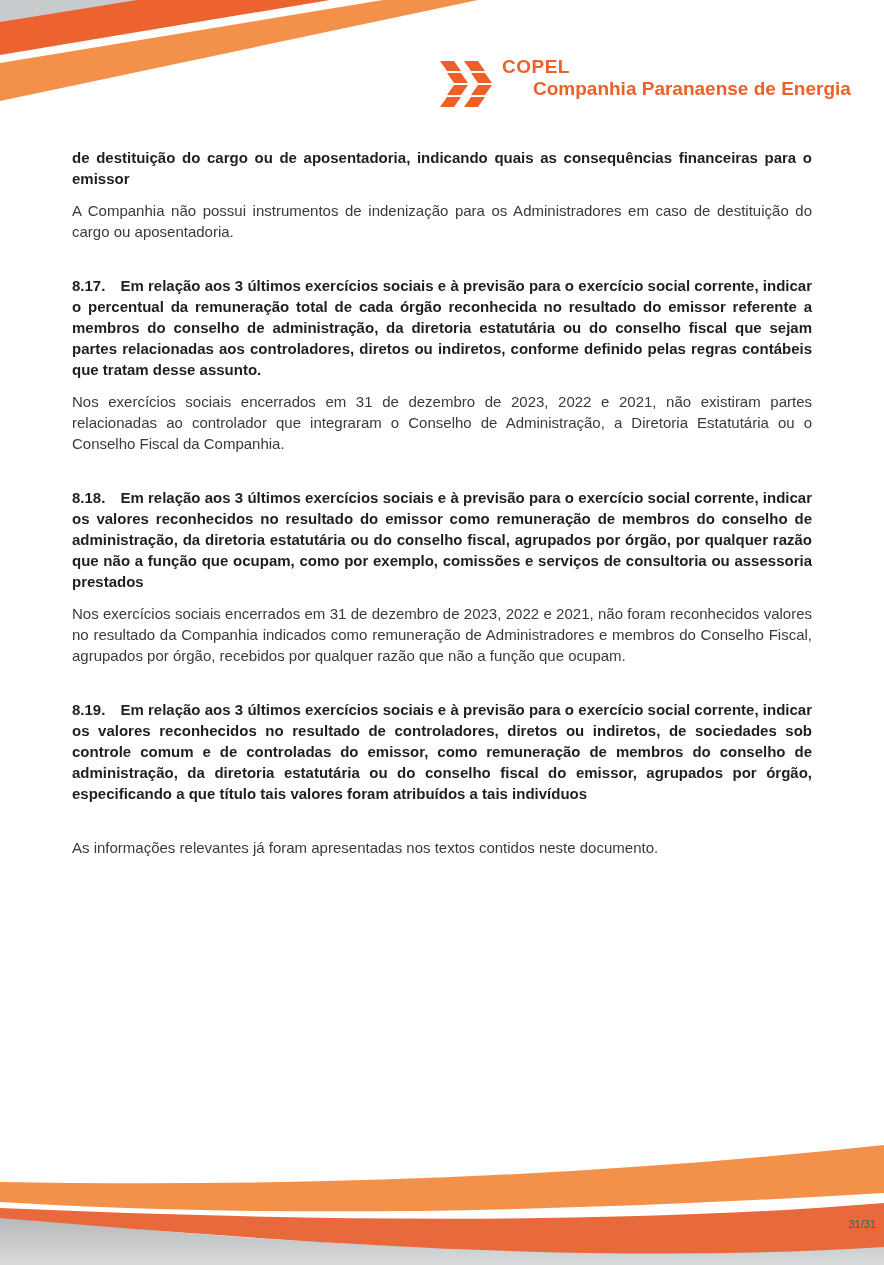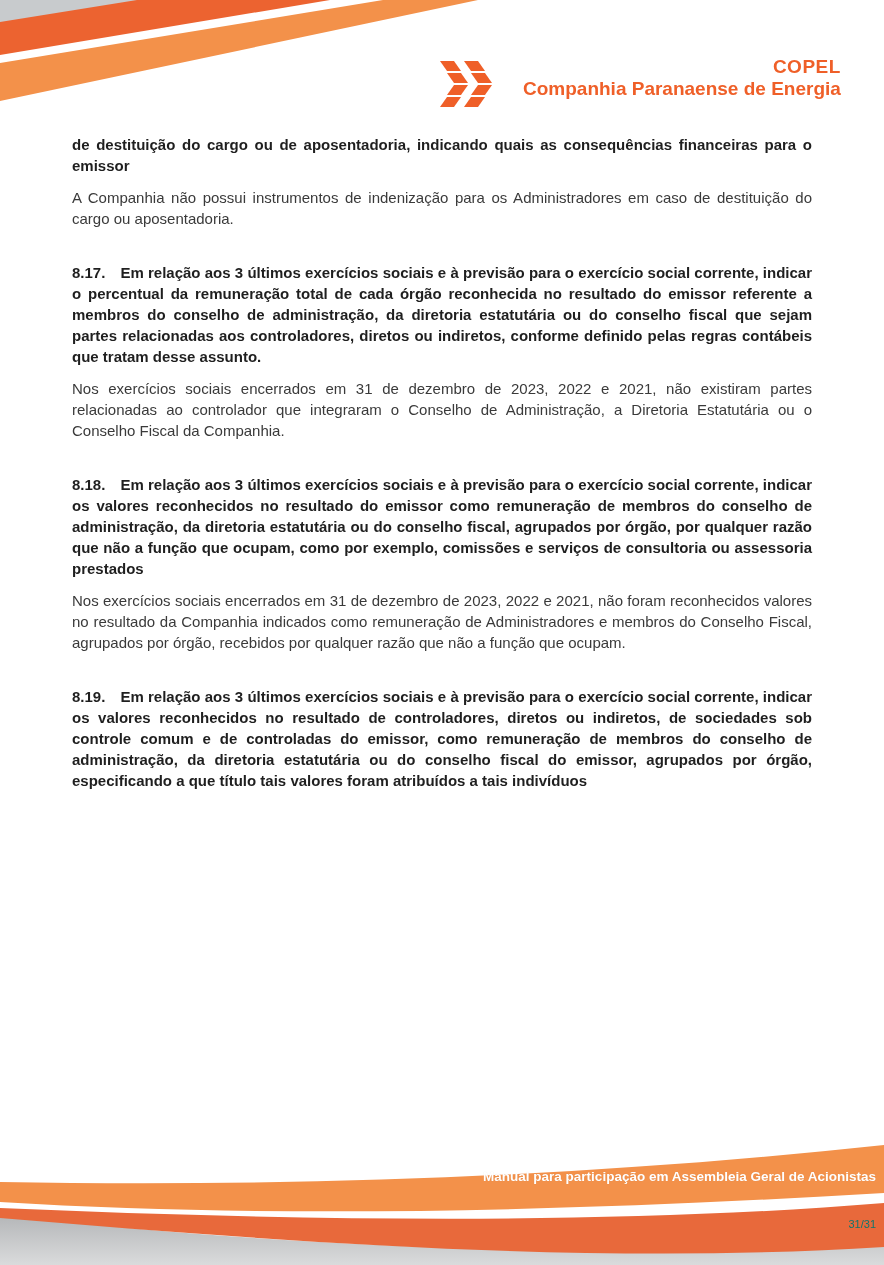--- a/index.html
+++ b/index.html
@@ -7,21 +7,21 @@
     position:relative;
     width:884px;height:1265px;
     overflow:hidden;
     background:#ffffff;
     font-family:"Liberation Sans","DejaVu Sans",sans-serif;
   }
   
   .header-art{position:absolute;top:0;left:0;width:884px;height:110px;}
   .logo{
     position:absolute;top:57px;left:440px;
-    display:flex;align-items:flex-start;text-align:right;
+    display:flex;align-items:flex-start;gap:10px;
   }
   .logo-icon{display:block;margin-top:2px;}
   .logo-text{line-height:1;}
   .logo-name{
     font-size:19px;font-weight:bold;color:#ef5f28;
     letter-spacing:0.5px;margin-bottom:3px;
   }
   .logo-subtitle{
     font-size:19px;font-weight:bold;color:#ef5f28;margin-left:31px;
   }
@@ -33,21 +33,21 @@
     margin:0 0 11px 0;
     text-align:justify;
     font-size:15px;line-height:21px;
     color:#3a3a3a;
   }
   .content p.heading{
     font-weight:bold;color:#1f1f1f;
     margin:0 0 11px 0;
   }
   .section{margin-top:33px;}
-  .section.first{margin-top:3px;}
+  .section.first{margin-top:16px;}
   .hnum{margin-right:15px;}
   
   .footer-art{position:absolute;left:0;bottom:0;width:884px;height:190px;}
   .footer-manual{
     position:absolute;right:8px;top:1169px;
     font-size:13.5px;font-weight:bold;color:#ffffff;
     text-shadow:0 0 1px rgba(0,0,0,0.1);
   }
   .footer-page{
     position:absolute;right:8px;top:1218px;
@@ -99,32 +99,32 @@
     <div class="section">
       <p class="heading"><span class="hnum">8.18.</span><span>Em relação aos 3 últimos exercícios sociais e à previsão para o exercício social corrente, indicar os valores reconhecidos no resultado do emissor como remuneração de membros do conselho de administração, da diretoria estatutária ou do conselho fiscal, agrupados por órgão, por qualquer razão que não a função que ocupam, como por exemplo, comissões e serviços de consultoria ou assessoria prestados</span></p>
       <p>Nos exercícios sociais encerrados em 31 de dezembro de 2023, 2022 e 2021, não foram reconhecidos valores no resultado da Companhia indicados como remuneração de Administradores e membros do Conselho Fiscal, agrupados por órgão, recebidos por qualquer razão que não a função que ocupam.</p>
     </div>
 
     <div class="section">
       <p class="heading"><span class="hnum">8.19.</span><span>Em relação aos 3 últimos exercícios sociais e à previsão para o exercício social corrente, indicar os valores reconhecidos no resultado de controladores, diretos ou indiretos, de sociedades sob controle comum e de controladas do emissor, como remuneração de membros do conselho de administração, da diretoria estatutária ou do conselho fiscal do emissor, agrupados por órgão, especificando a que título tais valores foram atribuídos a tais indivíduos</span></p>
     </div>
 
     <div class="section">
+      <p>As informações relevantes já foram apresentadas nos textos contidos neste documento.</p>
     </div>
 
   </div>
 
   <svg class="footer-art" viewBox="0 0 884 190" preserveAspectRatio="none" aria-hidden="true">
     <defs>
       <linearGradient id="grayGrad" x1="0" y1="0" x2="0" y2="1">
         <stop offset="0" stop-color="#b4b6b8"></stop>
         <stop offset="1" stop-color="#dadbdc"></stop>
       </linearGradient>
     </defs>
     <path d="M0,140 C250,168 550,186 884,168 L884,190 L0,190 Z" fill="url(#grayGrad)"></path>
     <path d="M0,133 C300,146 620,150 884,128 L884,172 C600,190 300,168 0,143 Z" fill="#e8693b"></path>
     <path d="M0,107 C280,112 580,103 884,70 L884,118 C580,136 280,144 0,127 Z" fill="#f3914a"></path>
   </svg>
 
-  <div class="footer-manual">Manual para participação em Assembleia Geral de Acionistas</div>
   <div class="footer-page">31/31</div>
 
 </div>
 
 </body></html>

